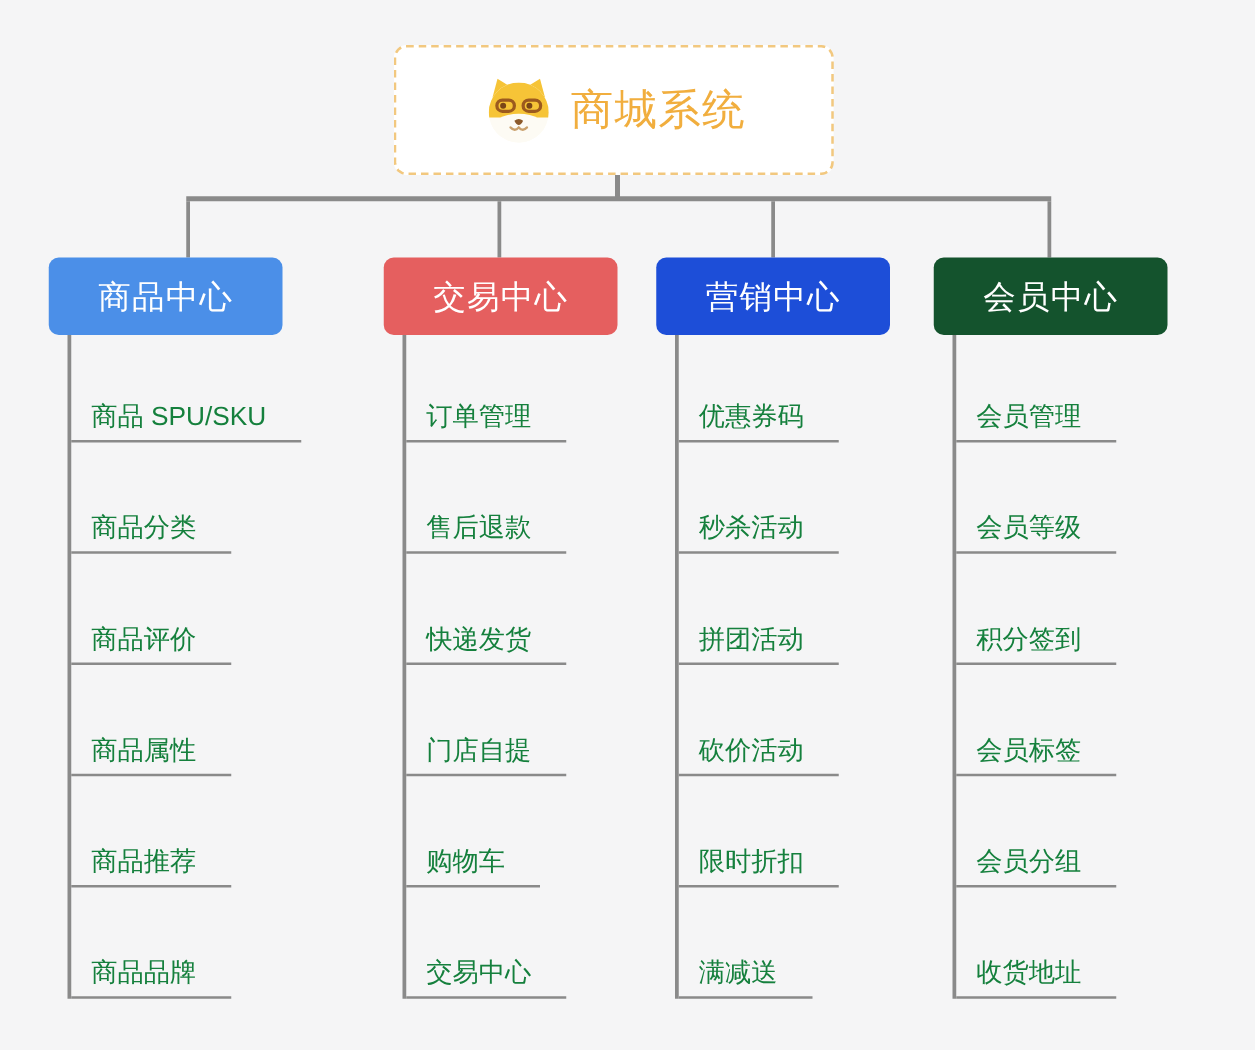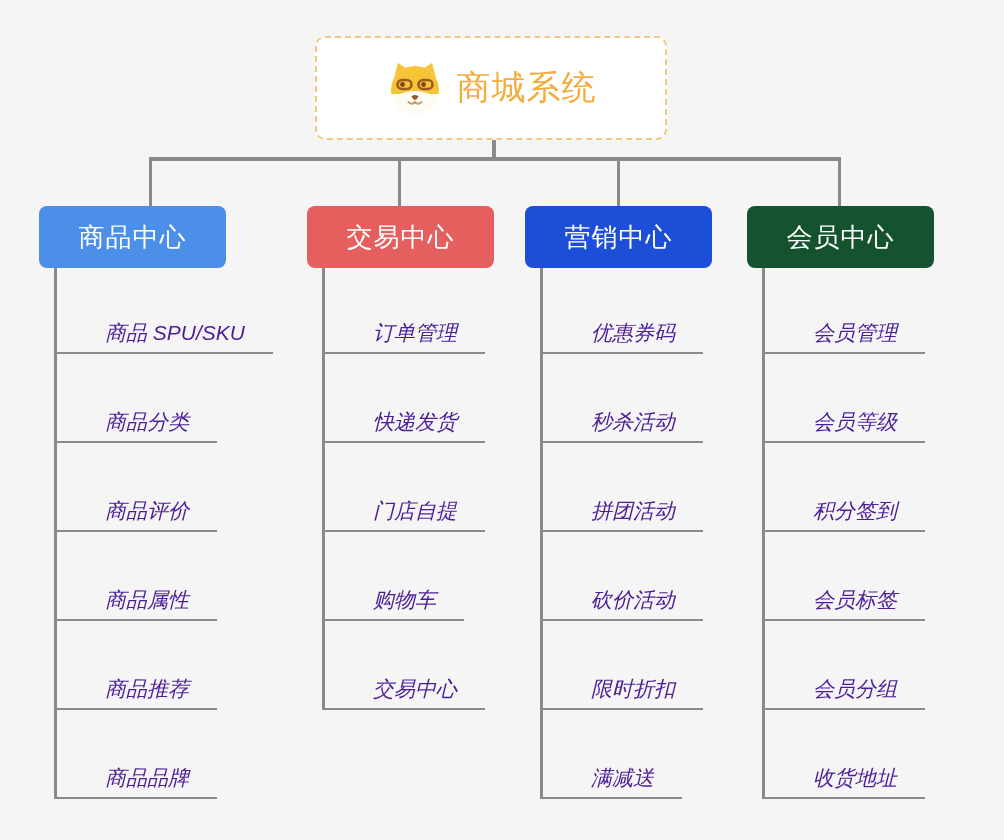--- a/index.html
+++ b/index.html
@@ -33,23 +33,23 @@
     color: #ffffff; font-size: 26px; font-weight: 500; letter-spacing: 1px;
   }
 
   .branch-list {
     list-style: none; margin-left: 15px;
     border-left: 3px solid #8a8a8a; width: max-content;
   }
   .branch-list li {
     height: 89px; width: max-content;
     display: flex; align-items: flex-end;
-    padding: 0 28px 5px 48px;
+    padding: 0 28px 5px 16px;
     border-bottom: 2px solid #8a8a8a;
-    font-size: 21px; color: #4c1d95; white-space: nowrap; font-style: italic;
+    font-size: 21px; color: #15803d; white-space: nowrap;
   }
   .branch-list li:first-child { height: 86px; }
 </style>
 </head>
 <body>
 
 <div class="canvas">
 
   <div class="root-node">
     <span style="display:flex;">
@@ -89,20 +89,21 @@
       <li>商品属性</li>
       <li>商品推荐</li>
       <li>商品品牌</li>
     </ul>
   </div>
 
   <div class="branch b1">
     <div class="branch-box" style="background-color: rgb(229, 95, 95);">交易中心</div>
     <ul class="branch-list">
       <li>订单管理</li>
+      <li>售后退款</li>
       <li>快递发货</li>
       <li>门店自提</li>
       <li>购物车</li>
       <li>交易中心</li>
     </ul>
   </div>
 
   <div class="branch b2">
     <div class="branch-box" style="background-color: #1d4ed8;">营销中心</div>
     <ul class="branch-list">

